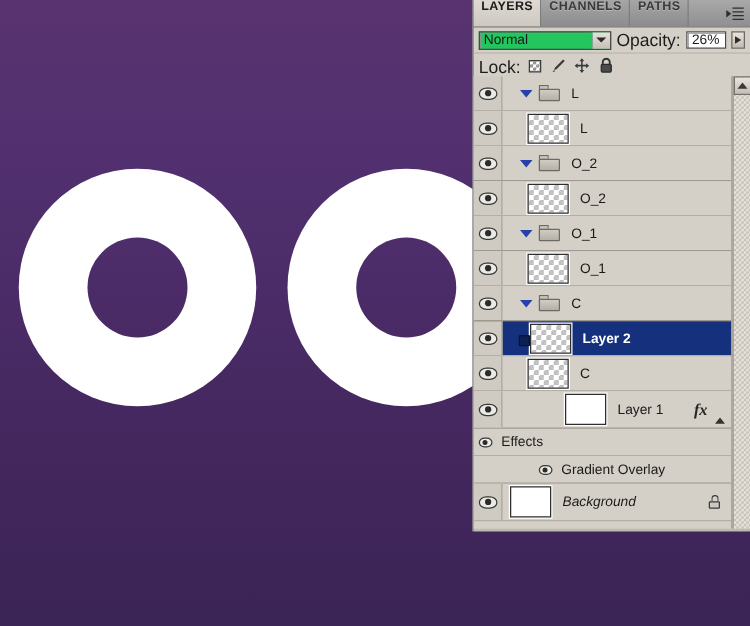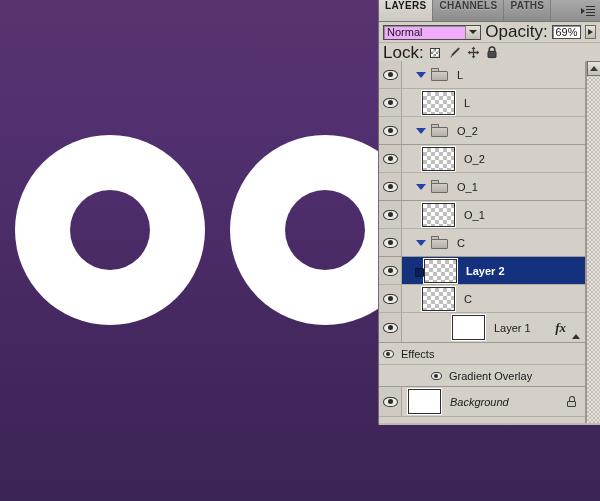--- a/index.html
+++ b/index.html
@@ -83,21 +83,21 @@
     display: flex; align-items: center;
     height: 20px;
     padding: 0 4px;
     background: #d4d0c8;
     border-bottom: 1px solid #b6b2aa;
     gap: 4px;
   }
   .blend-select {
     position: relative;
     width: 123px; height: 15px;
-    background: #f0abfc;
+    background: #22c55e;
     border: 1px solid #4a4a4a;
     box-shadow: inset 1px 1px 0 #8e8e8e;
     display: flex; align-items: center;
     padding-left: 3px;
     font-size: 11px;
     box-sizing: border-box;
     cursor: pointer;
   }
   .blend-select .arrow-box {
     position: absolute; right: 0; top: 0;
@@ -111,21 +111,21 @@
     border-left: 4px solid transparent;
     border-right: 4px solid transparent;
     border-top: 4px solid #2b2b2b;
   }
   .caret-right {
     width: 0; height: 0;
     border-top: 3.5px solid transparent;
     border-bottom: 3.5px solid transparent;
     border-left: 5px solid #2b2b2b;
   }
-  .lbl { font-size: 17px; color: #1c1c1c; white-space: nowrap; }
+  .lbl { font-size: 14px; color: #1c1c1c; white-space: nowrap; }
   .num-field {
     width: 37px; height: 14px;
     background: #ffffff;
     border: 1px solid #4a4a4a;
     box-shadow: inset 1px 1px 0 #909090;
     font-size: 11px;
     display: flex; align-items: center; justify-content: center;
     box-sizing: border-box;
     cursor: text;
   }
@@ -424,21 +424,21 @@
     </div>
 
     <div class="ctrl-row">
       <div class="blend-select">
         <span>Normal</span>
         <span class="arrow-box">
           <span class="caret-down"></span>
         </span>
       </div>
       <span class="lbl">Opacity:</span>
-      <span class="num-field">69%</span>
+      <span class="num-field">26%</span>
       <span class="spin-btn">
         <span class="caret-right"></span>
       </span>
     </div>
 
     <div class="ctrl-row" id="lock-row">
       <span class="lbl">Lock:</span>
       <span class="lock-icon-btn">
         <span class="checker-sq"></span>
       </span>

